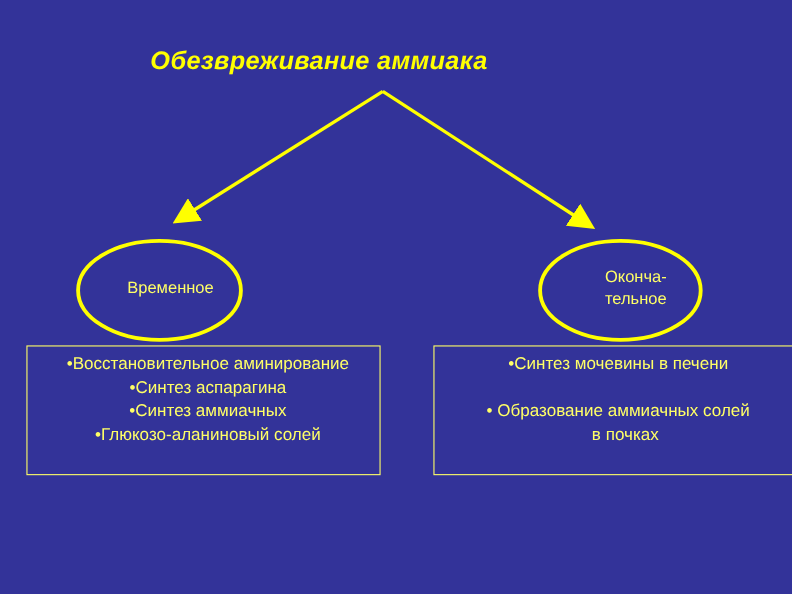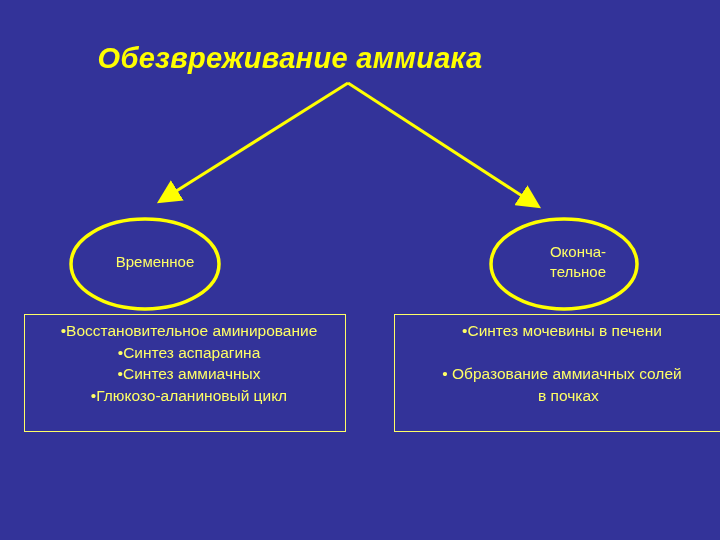--- a/index.html
+++ b/index.html
@@ -5,21 +5,21 @@
   html, body { margin: 0; padding: 0; }
   body {
     width: 720px; height: 540px; overflow: hidden;
     background: #333399;
     position: relative;
     font-family: "Liberation Sans", sans-serif;
   }
   .title {
     position: absolute; left: 0; top: 42px; width: 580px;
     text-align: center; color: #ffff00;
-    font-size: 29px; font-weight: bold; font-style: italic;
+    font-size: 23px; font-weight: bold; font-style: italic;
     letter-spacing: 0.3px;
   }
   svg.arrows { position: absolute; left: 0; top: 0; }
   .ellipse-label {
     position: absolute; color: #ffff66; font-size: 15px;
     text-align: center; line-height: 20px;
   }
   .box {
     position: absolute; border: 1.5px solid #ffff66;
     box-sizing: border-box; color: #ffff66;
@@ -56,21 +56,21 @@
 <div class="ellipse-label" style="left:491px; top:242px; width:174px;">
   <div>Оконча-</div>
   <div>тельное</div>
 </div>
 
 <div class="box" style="left:24px; top:314px; width:322px; height:118px; padding:5px 0 0 8px;">
   <ul>
     <li>•Восстановительное аминирование</li>
     <li>•Синтез аспарагина</li>
     <li>•Синтез аммиачных</li>
-    <li>•Глюкозо-аланиновый цикл</li>
+    <li>•Глюкозо-аланиновый солей</li>
   </ul>
 </div>
 
 <div class="box" style="left:394px; top:314px; width:330px; height:118px; padding:5px 0 0 6px;">
   <ul>
     <li>•Синтез мочевины в печени</li>
     <li style="height:21.5px;"></li>
     <li>• Образование аммиачных солей</li>
     <li>   в почках</li>
   </ul>

